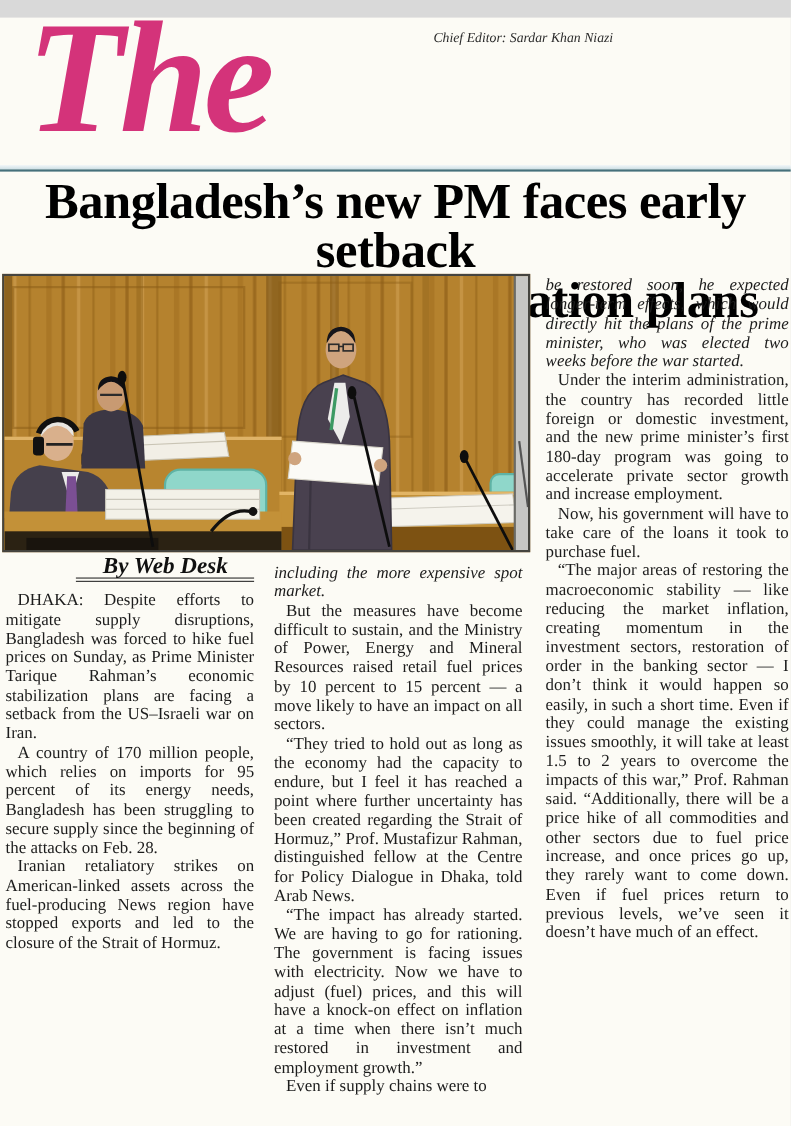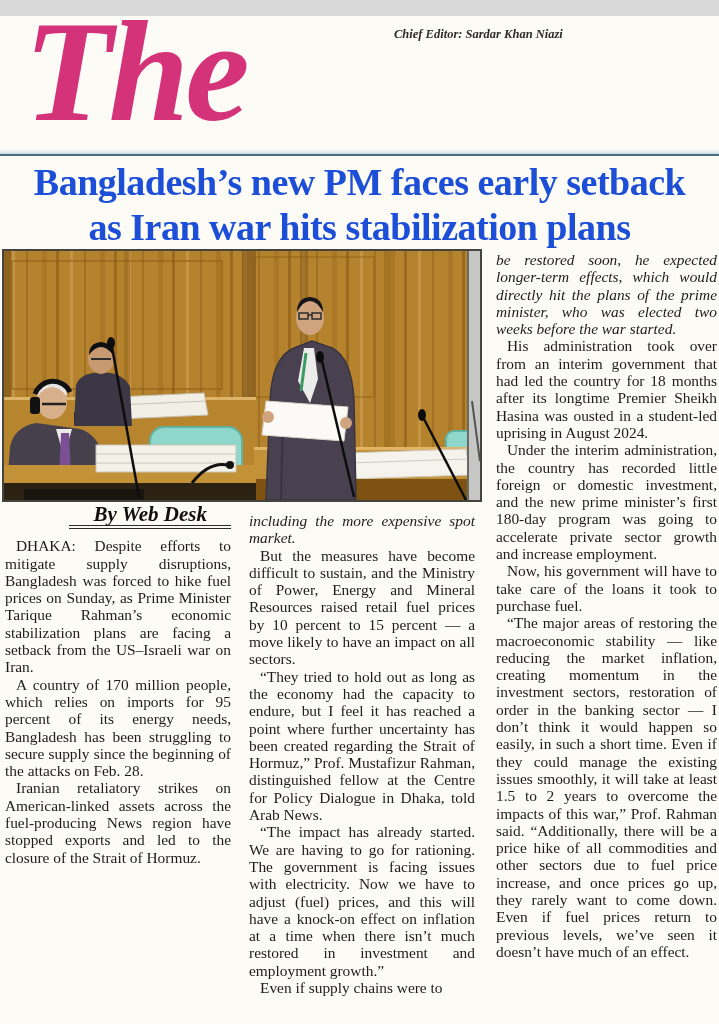--- a/index.html
+++ b/index.html
@@ -16,30 +16,30 @@
     position:absolute; left:24px; top:-17px;
     font-size:145px; line-height:1; font-style:italic; font-weight:700;
     letter-spacing:-4px;
   }
   .mast-patriot{
     position:absolute; left:294px; top:13px;
     font-size:128px; line-height:1; font-weight:400; letter-spacing:6px;
   }
   .chief-editor{
     position:absolute; left:394px; top:11px;
-    font-size:12.5px; font-style:italic; font-weight:700; color:#2b2b2b;
+    font-size:12.5px; font-style:italic; font-weight:400; color:#2b2b2b;
   }
   .mast-rule{
     height:4px; background:linear-gradient(to bottom,#f3f7f8,#ccdee4);
     border-bottom:2px solid #45707b;
   }
   
   .headline{
     margin-top:4px; text-align:center;
-    font-size:38px; line-height:45px; font-weight:700; color:#1d4ed8;
+    font-size:46px; line-height:45px; font-weight:700; color:#000000;
     letter-spacing:-0.5px;
   }
   .headline span{display:block;}
   
   .photo{
     position:absolute; left:2px; top:233px; width:476px; height:249px;
     border:2px solid #45443f; background:#b5822e;
   }
   .photo svg{display:block;}
   
@@ -195,19 +195,18 @@
   <div class="col col-mid cont">
       <p>including the more expensive spot market.</p>
       <p>But the measures have become difficult to sustain, and the Ministry of Power, Energy and Mineral Resources raised retail fuel prices by 10 percent to 15 percent — a move likely to have an impact on all sectors.</p>
       <p>“They tried to hold out as long as the economy had the capacity to endure, but I feel it has reached a point where further uncertainty has been created regarding the Strait of Hormuz,” Prof. Mustafizur Rahman, distinguished fellow at the Centre for Policy Dialogue in Dhaka, told Arab News.</p>
       <p>“The impact has already started. We are having to go for rationing. The government is facing issues with electricity. Now we have to adjust (fuel) prices, and this will have a knock-on effect on inflation at a time when there isn’t much restored in investment and employment growth.”</p>
       <p>Even if supply chains were to</p>
     </div>
 
   <div class="col col-right cont">
       <p>be restored soon, he expected longer-term effects, which would directly hit the plans of the prime minister, who was elected two weeks before the war started.</p>
-      <p>His administration took over from an interim government that had led the country for 18 months after its longtime Premier Sheikh Hasina was ousted in a student-led uprising in August 2024.</p>
       <p>Under the interim administration, the country has recorded little foreign or domestic investment, and the new prime minister’s first 180-day program was going to accelerate private sector growth and increase employment.</p>
       <p>Now, his government will have to take care of the loans it took to purchase fuel.</p>
       <p>“The major areas of restoring the macroeconomic stability — like reducing the market inflation, creating momentum in the investment sectors, restoration of order in the banking sector — I don’t think it would happen so easily, in such a short time. Even if they could manage the existing issues smoothly, it will take at least 1.5 to 2 years to overcome the impacts of this war,” Prof. Rahman said. “Additionally, there will be a price hike of all commodities and other sectors due to fuel price increase, and once prices go up, they rarely want to come down. Even if fuel prices return to previous levels, we’ve seen it doesn’t have much of an effect.</p>
     </div>
 
 </div>
 
 </body></html>

